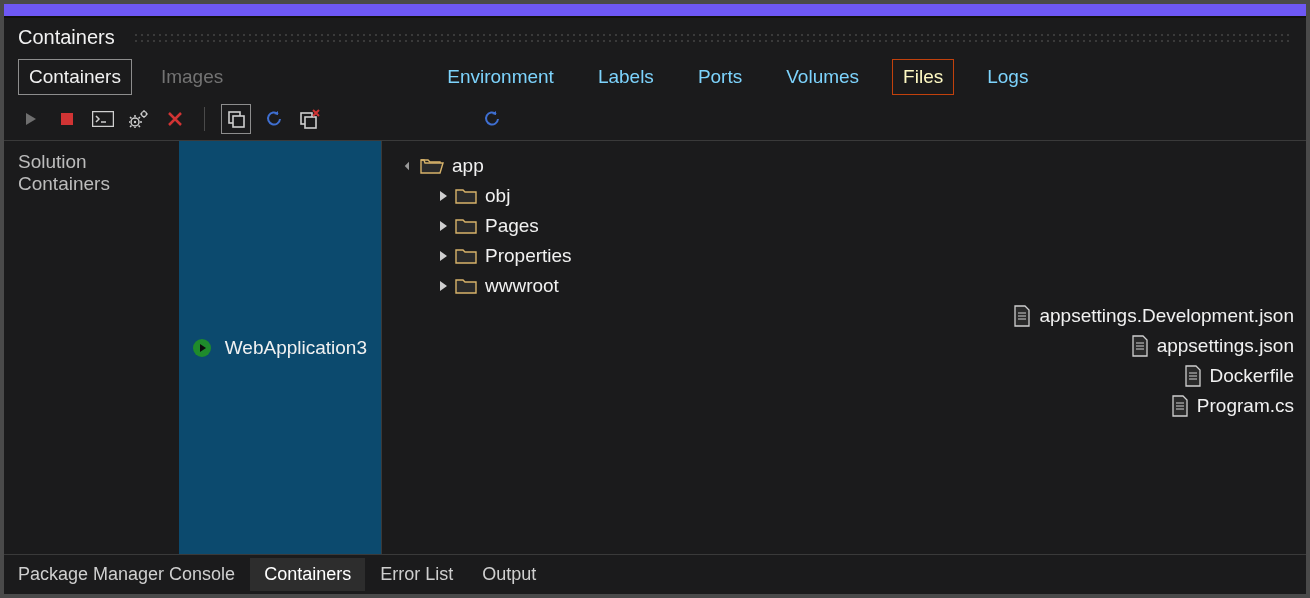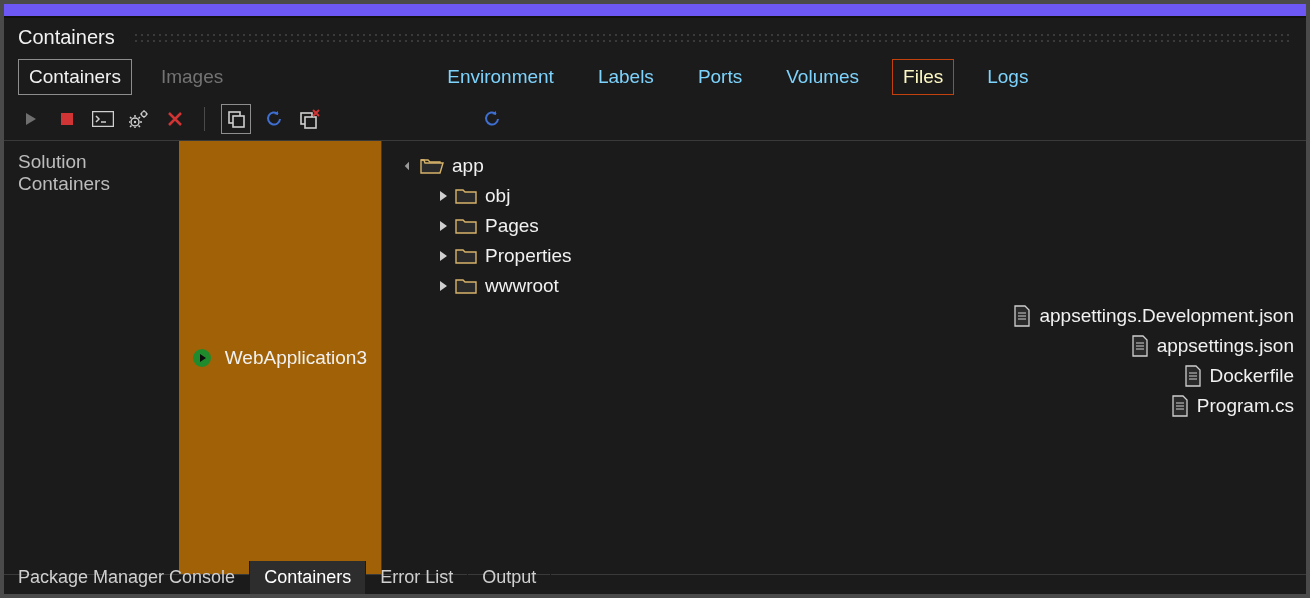--- a/index.html
+++ b/index.html
@@ -94,21 +94,21 @@
   .section-header {
     font-size: 19px;
     color: #bcbcbc;
     padding: 10px 14px 8px 14px;
   }
   .container-item {
     display: flex;
     align-items: center;
     gap: 14px;
     padding: 6px 14px;
-    background: #a16207;
+    background: #0c4a6e;
     font-size: 19px;
     cursor: pointer;
   }
   .run-dot {
     width: 18px; height: 18px; border-radius: 50%;
     background: #1f8b2c;
     display:flex; align-items:center; justify-content:center;
   }
   .run-dot::after{
     content:""; width:0;height:0;border-left:6px solid #0c0c0c;border-top:4px solid transparent;border-bottom:4px solid transparent;margin-left:2px;
@@ -136,23 +136,23 @@
   }
   .exp-open {
      width:0;height:0;border-left:6px solid #9a9a9a;border-top:6px solid transparent; transform: rotate(45deg);
   }
   .exp-closed {
      width:0;height:0;border-left:7px solid #cfcfcf;border-top:5px solid transparent;border-bottom:5px solid transparent;
   }
 
   .bottom-tabs {
     display: flex;
-    height: 20px;
+    height: 40px;
     border-top: 1px solid #3a3a3a;
-    align-items: flex-end;
+    align-items: center;
   }
   .btab {
     font-size: 18px;
     color: #cfcfcf;
     padding: 6px 14px;
     cursor: pointer;
     display:flex; align-items:center;
     border-right: 1px solid #1b1b1c;
   }
   .btab.selected {

